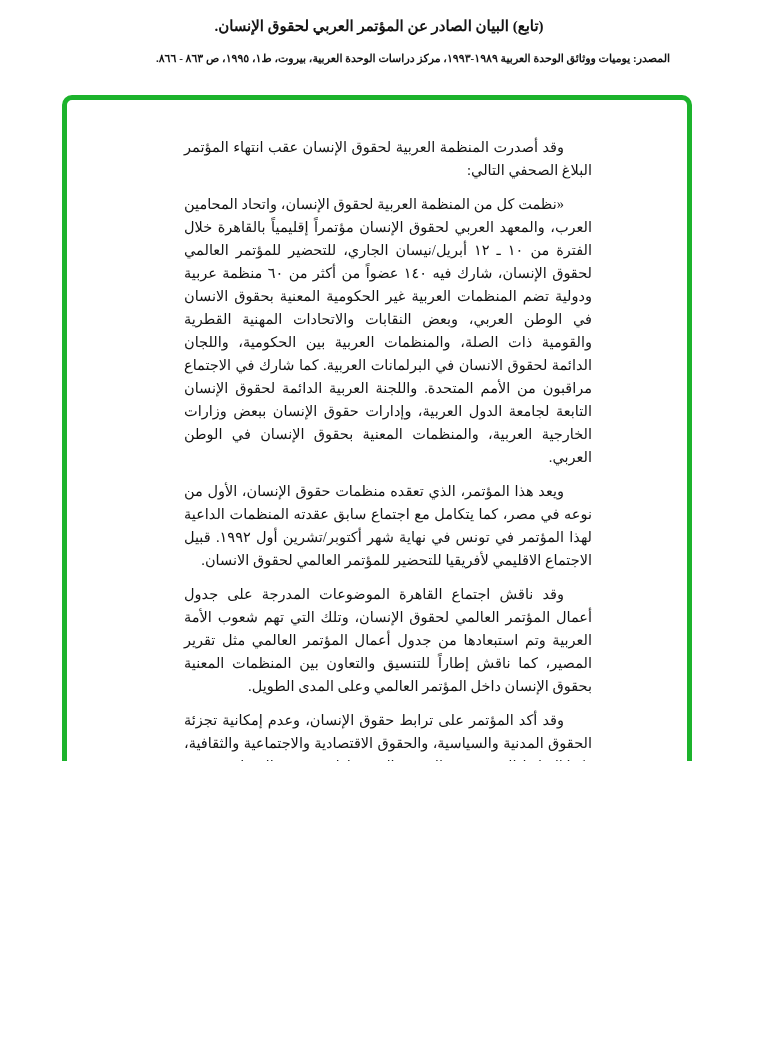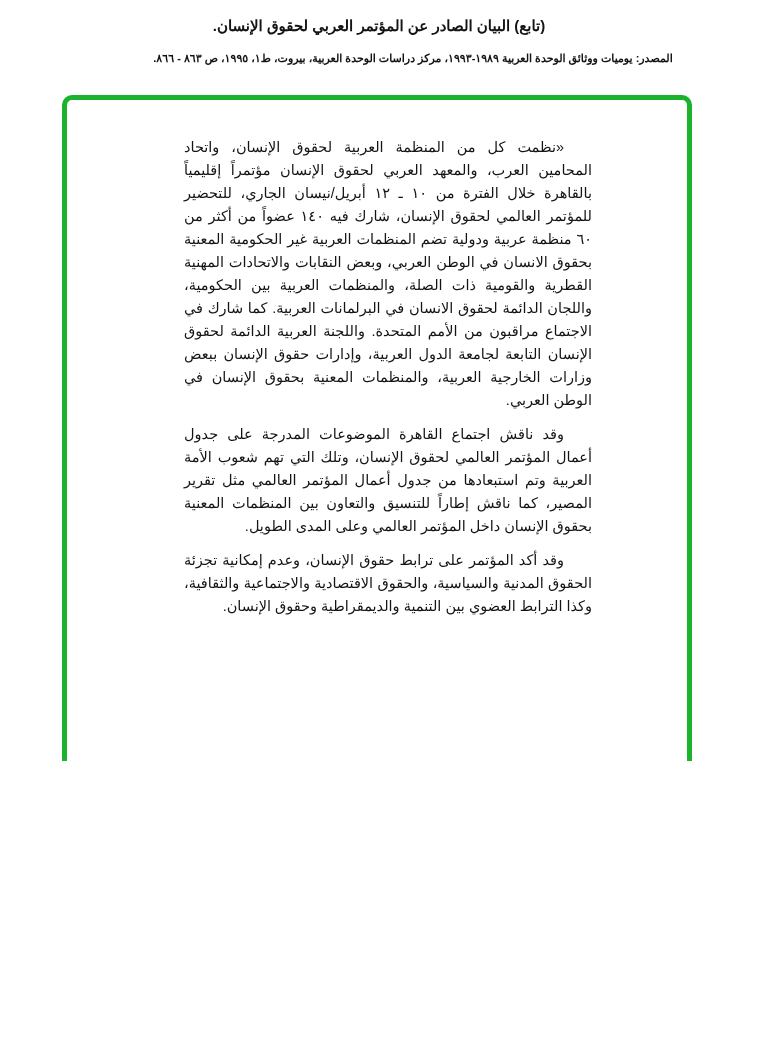--- a/index.html
+++ b/index.html
@@ -1,21 +1,21 @@
 <!DOCTYPE html>
 <html lang="ar"><head>
 <meta charset="utf-8">
 <style>
   html, body { margin: 0; padding: 0; background: #ffffff; }
   .page {
     position: relative;
     width: 758px;
     height: 761px;
     background: #ffffff;
-    font-family: Liberation Sans, sans-serif;
+    font-family: Liberation Serif, serif;
     color: #141414;
     overflow: hidden;
   }
   .header-title {
     position: absolute;
     top: 17px; left: 0;
     width: 758px;
     direction: rtl;
     text-align: center;
     font-weight: bold;
@@ -72,20 +72,22 @@
 
 <div class="page">
 
   <div class="header-title">(تابع) البيان الصادر عن المؤتمر العربي لحقوق الإنسان.</div>
 
   <div class="header-source">المصدر: يوميات ووثائق الوحدة العربية ١٩٨٩-١٩٩٣، مركز دراسات الوحدة العربية، بيروت، ط١، ١٩٩٥، ص ٨٦٣ - ٨٦٦.</div>
 
   <div class="frame"></div>
 
   <div class="text-column">
+    <p>وقد أصدرت المنظمة العربية لحقوق الإنسان عقب انتهاء المؤتمر البلاغ الصحفي التالي:</p>
     <p>«نظمت كل من المنظمة العربية لحقوق الإنسان، واتحاد المحامين العرب، والمعهد العربي لحقوق الإنسان مؤتمراً إقليمياً بالقاهرة خلال الفترة من ١٠ ـ ١٢ أبريل/نيسان الجاري، للتحضير للمؤتمر العالمي لحقوق الإنسان، شارك فيه ١٤٠ عضواً من أكثر من ٦٠ منظمة عربية ودولية تضم المنظمات العربية غير الحكومية المعنية بحقوق الانسان في الوطن العربي، وبعض النقابات والاتحادات المهنية القطرية والقومية ذات الصلة، والمنظمات العربية بين الحكومية، واللجان الدائمة لحقوق الانسان في البرلمانات العربية. كما شارك في الاجتماع مراقبون من الأمم المتحدة. واللجنة العربية الدائمة لحقوق الإنسان التابعة لجامعة الدول العربية، وإدارات حقوق الإنسان ببعض وزارات الخارجية العربية، والمنظمات المعنية بحقوق الإنسان في الوطن العربي.</p>
+    <p>ويعد هذا المؤتمر، الذي تعقده منظمات حقوق الإنسان، الأول من نوعه في مصر، كما يتكامل مع اجتماع سابق عقدته المنظمات الداعية لهذا المؤتمر في تونس في نهاية شهر أكتوبر/تشرين أول ١٩٩٢. قبيل الاجتماع الاقليمي لأفريقيا للتحضير للمؤتمر العالمي لحقوق الانسان.</p>
     <p>وقد ناقش اجتماع القاهرة الموضوعات المدرجة على جدول أعمال المؤتمر العالمي لحقوق الإنسان، وتلك التي تهم شعوب الأمة العربية وتم استبعادها من جدول أعمال المؤتمر العالمي مثل تقرير المصير، كما ناقش إطاراً للتنسيق والتعاون بين المنظمات المعنية بحقوق الإنسان داخل المؤتمر العالمي وعلى المدى الطويل.</p>
     <p>وقد أكد المؤتمر على ترابط حقوق الإنسان، وعدم إمكانية تجزئة الحقوق المدنية والسياسية، والحقوق الاقتصادية والاجتماعية والثقافية، وكذا الترابط العضوي بين التنمية والديمقراطية وحقوق الإنسان.</p>
   </div>
 
   <div class="page-number">٥</div>
 
 </div>
 
 </body></html>

